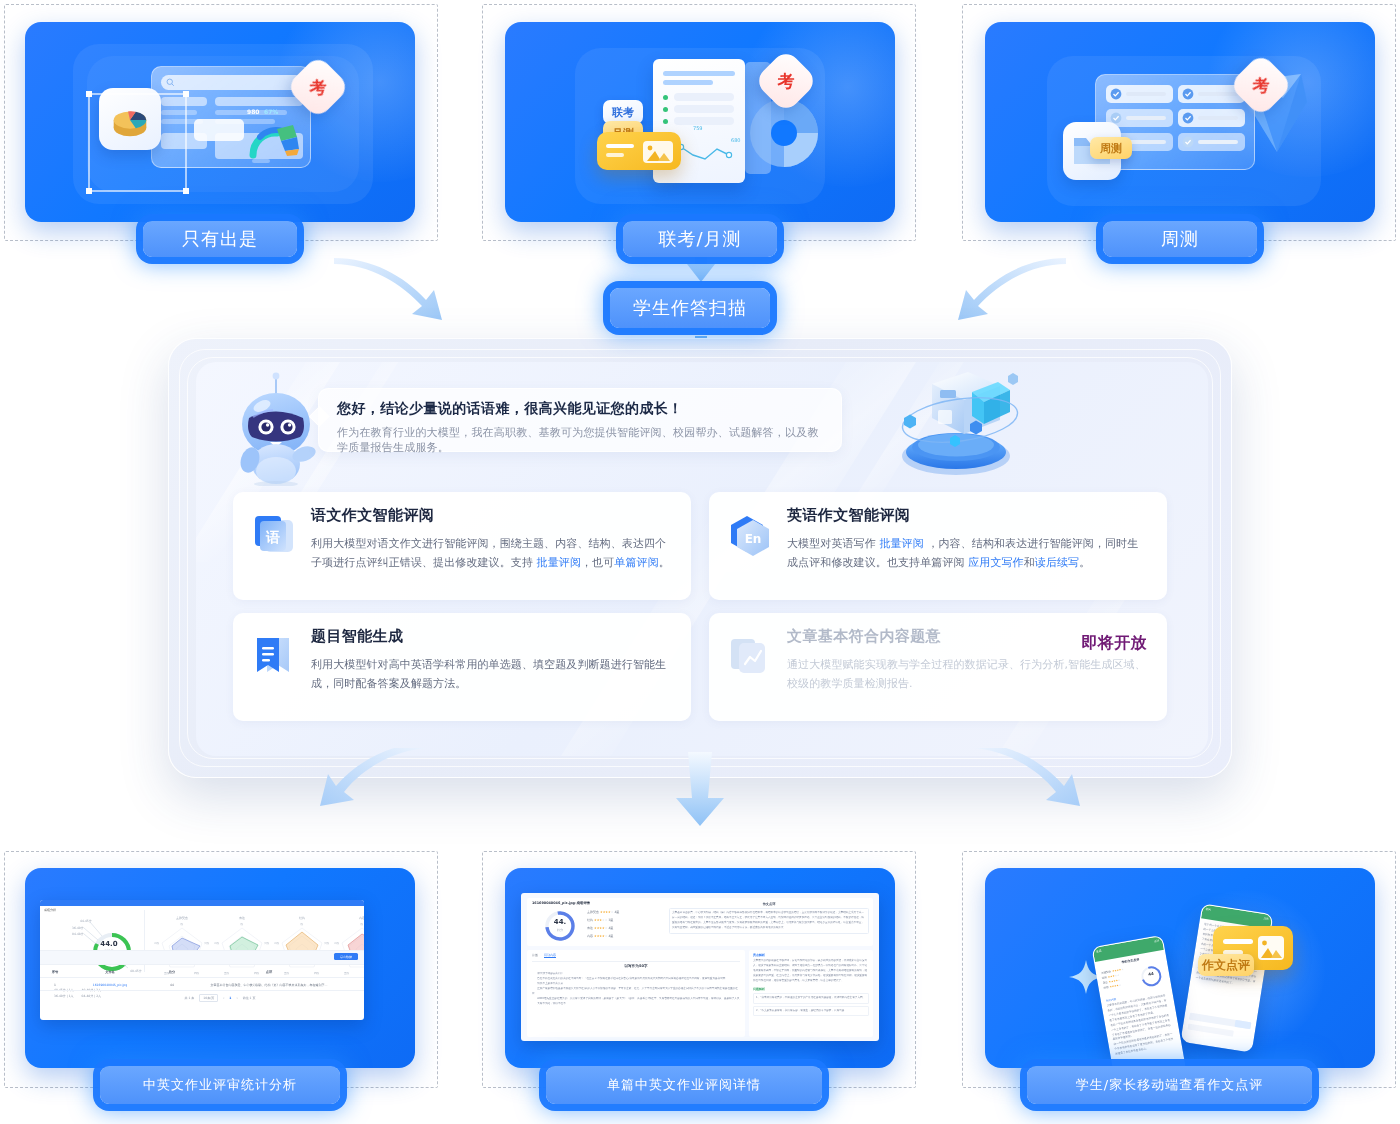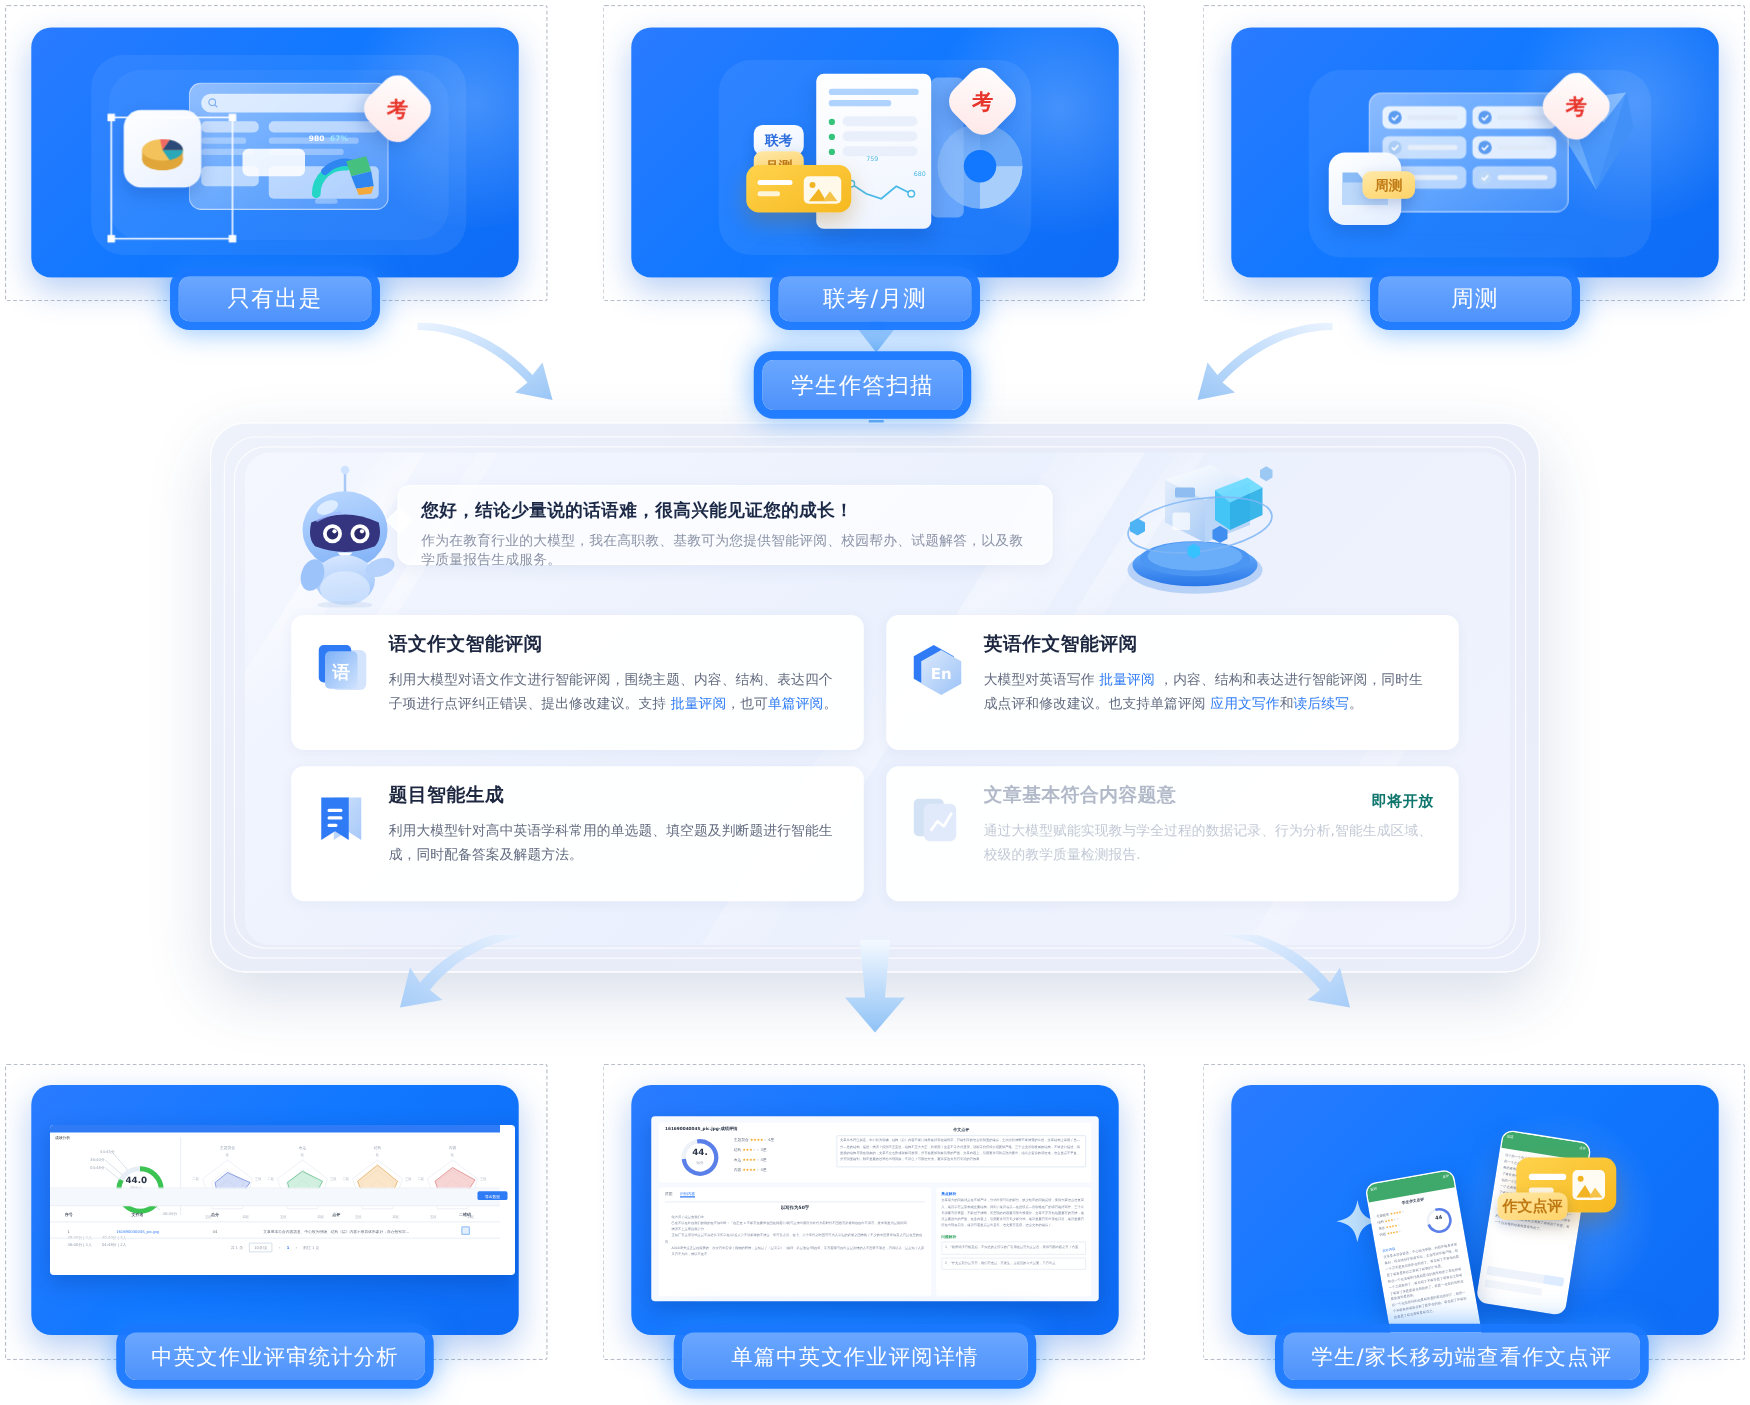--- a/index.html
+++ b/index.html
@@ -79,21 +79,21 @@
     position:absolute;
     border-radius: 9px;
     background: linear-gradient(180deg,#6aa7ff 0%, #4e92fb 100%);
     color:#ffffff;
     display:flex; align-items:center; justify-content:center;
     font-size:18px; letter-spacing:1px;
     font-family:"DejaVu Sans","Liberation Sans",sans-serif;
     box-shadow: 0 0 0 7px rgba(26,120,255,.95), 0 0 22px 8px rgba(40,140,255,.55);
     z-index: 5;
   }
-  .pill.small { font-size:17px; }
+  .pill.small { font-size:13px; }
 
   
   .arrow { position:absolute; }
 
   
   .hub-outer {
     position:absolute;
     left:168px; top:338px; width:1064px; height:440px;
     border-radius: 28px;
     background: linear-gradient(135deg,#eef2fb 0%, #e7ecf8 40%, #eaeefb 100%);
@@ -159,21 +159,21 @@
   }
   .feat .fdesc {
     margin-top:9px; font-size:11px; line-height:1.75; color:#646c80; letter-spacing:.1px;
     font-family:"DejaVu Sans","Liberation Sans",sans-serif;
   }
   .feat .lk { color:#2f7bf6; }
   .feat.disabled .ftitle { color:#b2bac9; }
   .feat.disabled .fdesc  { color:#c3cad6; }
   .feat .soon {
     position:absolute; right:20px; top:20px;
-    font-size:12px; font-weight:700; color:#0f766e; letter-spacing:.4px;
+    font-size:16px; font-weight:700; color:#701a75; letter-spacing:.4px;
     font-family:Liberation Serif, serif;
   }
 
   
   .res-card {
     position:absolute;
     border-radius:16px;
     background: linear-gradient(135deg,#2a7bff 0%, #1178ff 45%, #0e6bf5 100%);
     overflow:hidden;
     box-shadow: 0 10px 26px rgba(20,95,220,.30);
@@ -640,21 +640,21 @@
         </linearGradient>
       </defs>
     <path d="M4 0 C30 2 64 16 86 44 L76 52 L110 58 L102 26 L94 38 C70 10 36 -4 4 -6 Z" fill="url(#ag6)"></path>
   </svg>
 
   <div class="dash-frame" style="left:4px; top:851px; width:434px; height:237px;"></div>
   <div class="dash-frame" style="left:482px; top:851px; width:434px; height:237px;"></div>
   <div class="dash-frame" style="left:962px; top:851px; width:434px; height:237px;"></div>
 
   <div class="res-card" style="left:25px; top:868px; width:390px; height:200px;">
-    <div class="shot" style="left:15px; top:32px; width:372px; height:120px;">
+    <div class="shot" style="left:15px; top:32px; width:324px; height:120px;">
       <div class="hdr-bar" style="left:0;top:0;width:360px;height:6px;background:#2f7bf6;"></div>
       <div style="position:absolute;left:4px;top:8px;font-size:3px;color:#444;font-family:'DejaVu Sans',sans-serif;">成绩分析</div>
 
       <svg style="position:absolute;left:26px;top:14px;" width="86" height="70" viewBox="0 0 86 70">
         <circle cx="46" cy="38" r="17" fill="none" stroke="#e8eef5" stroke-width="4"></circle>
         <circle cx="46" cy="38" r="17" fill="none" stroke="#3cc453" stroke-width="4" stroke-dasharray="88 20" transform="rotate(-90 46 38)"></circle>
         <line x1="24" y1="8" x2="36" y2="22" stroke="#cfd8e3" stroke-width=".6"></line>
         <line x1="18" y1="14" x2="32" y2="26" stroke="#cfd8e3" stroke-width=".6"></line>
         <line x1="18" y1="20" x2="30" y2="30" stroke="#cfd8e3" stroke-width=".6"></line>
         <line x1="62" y1="54" x2="52" y2="46" stroke="#cfd8e3" stroke-width=".6"></line>

